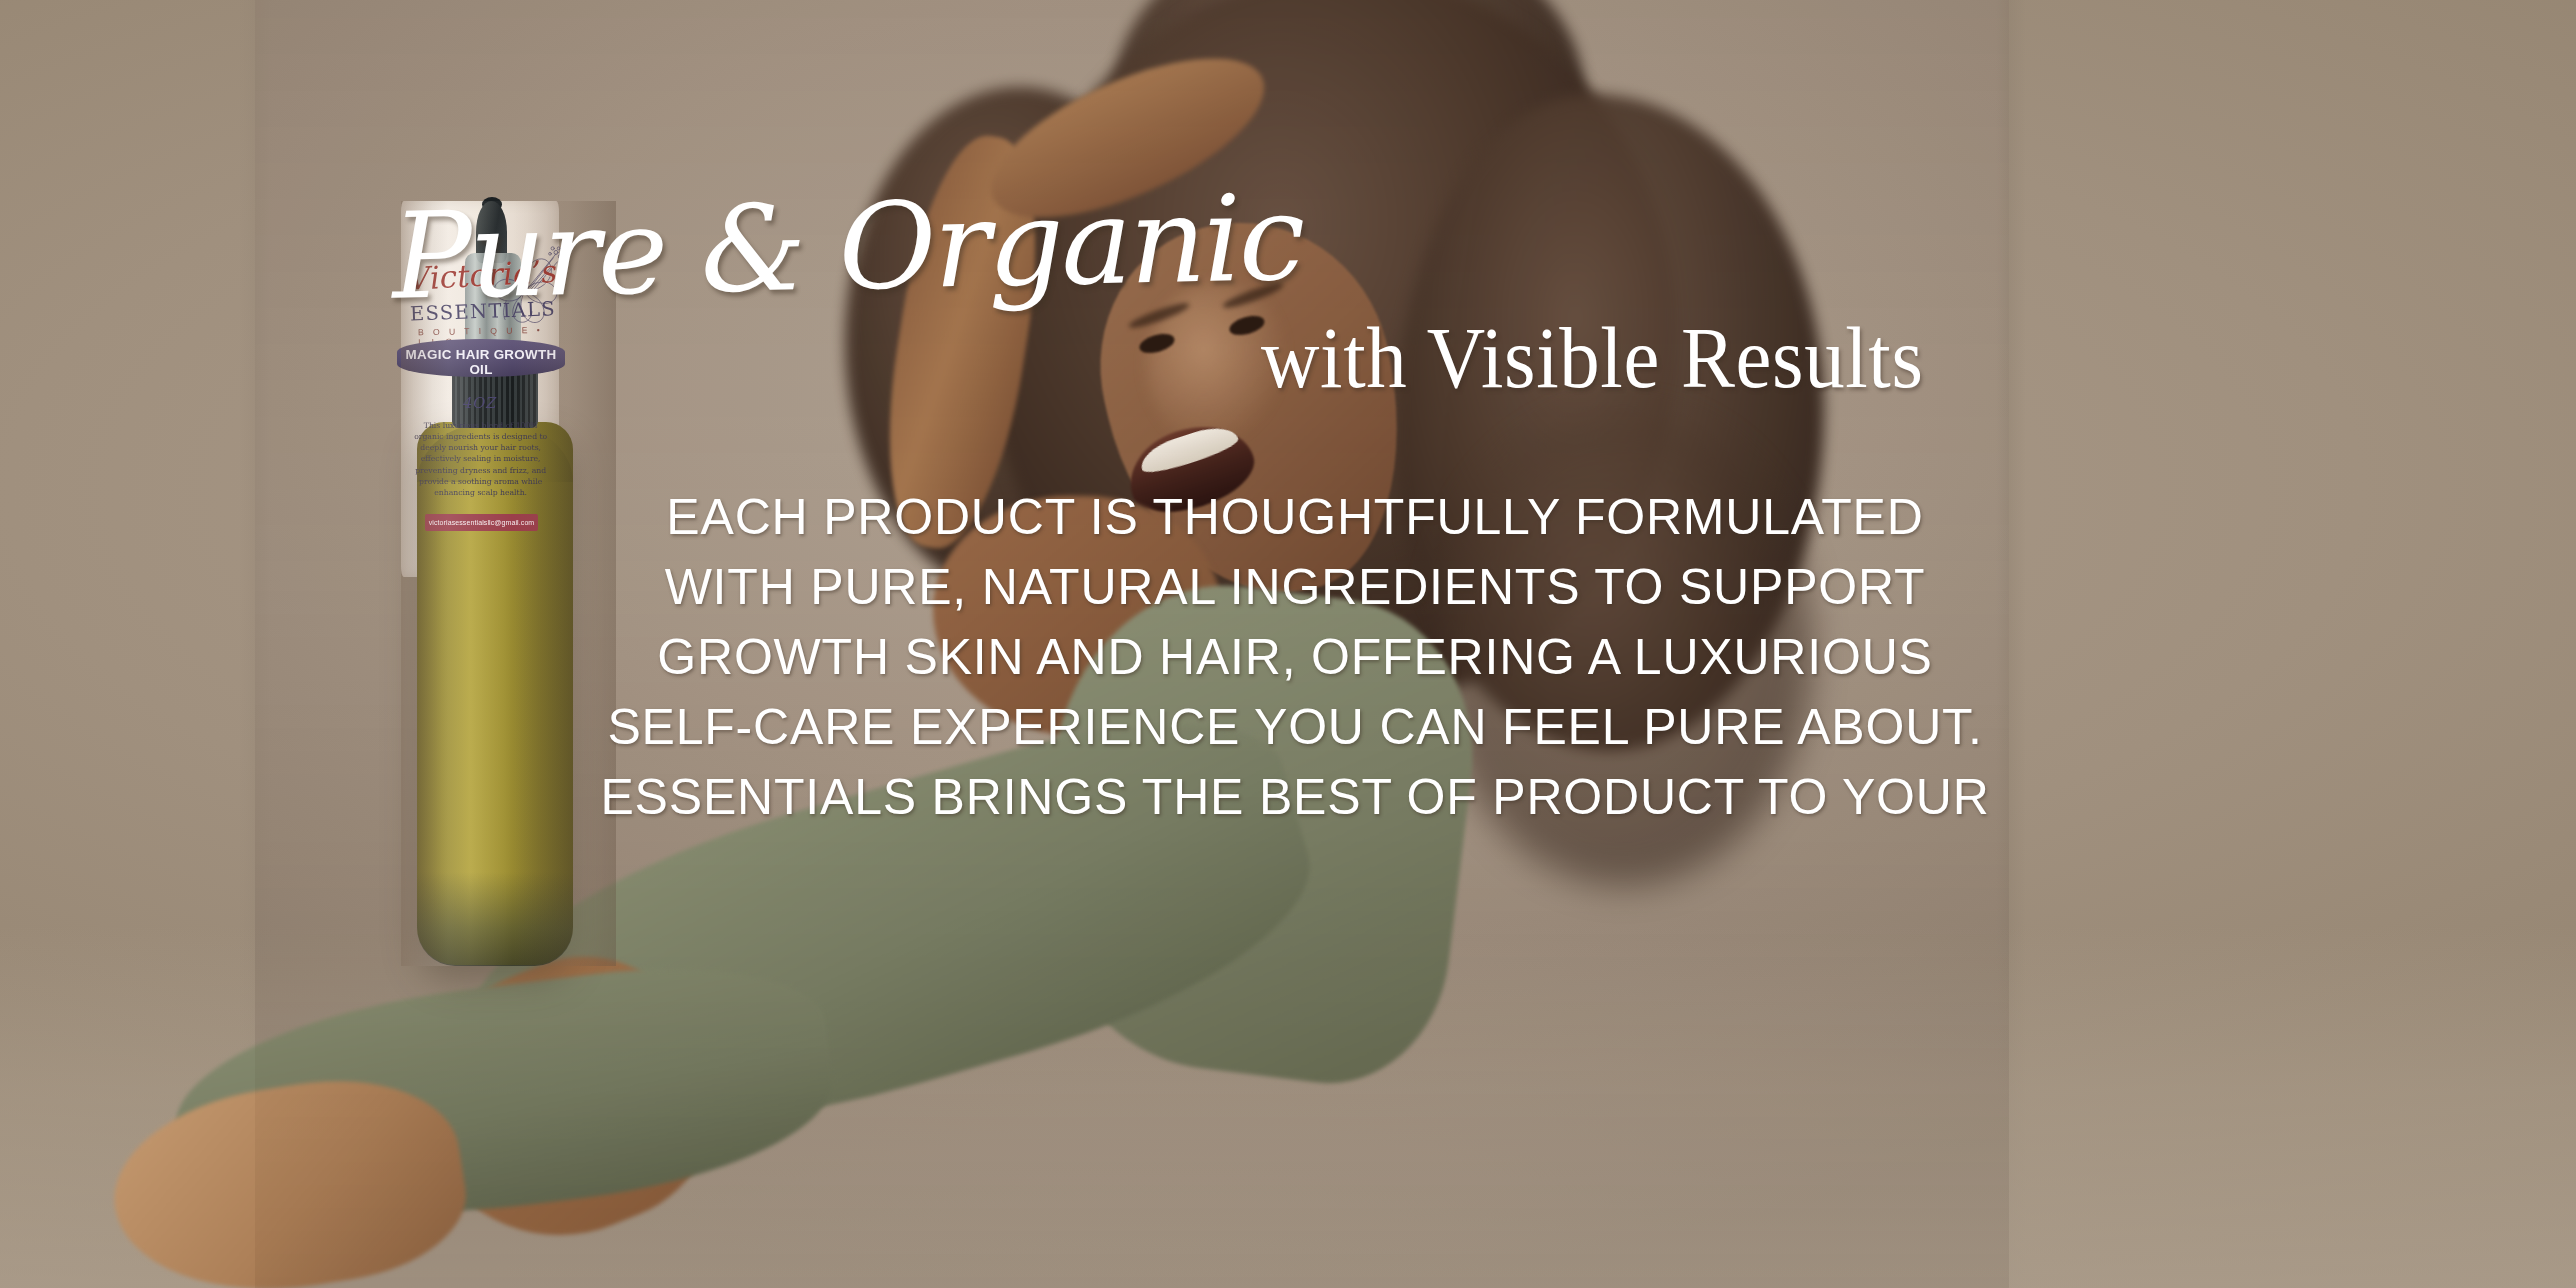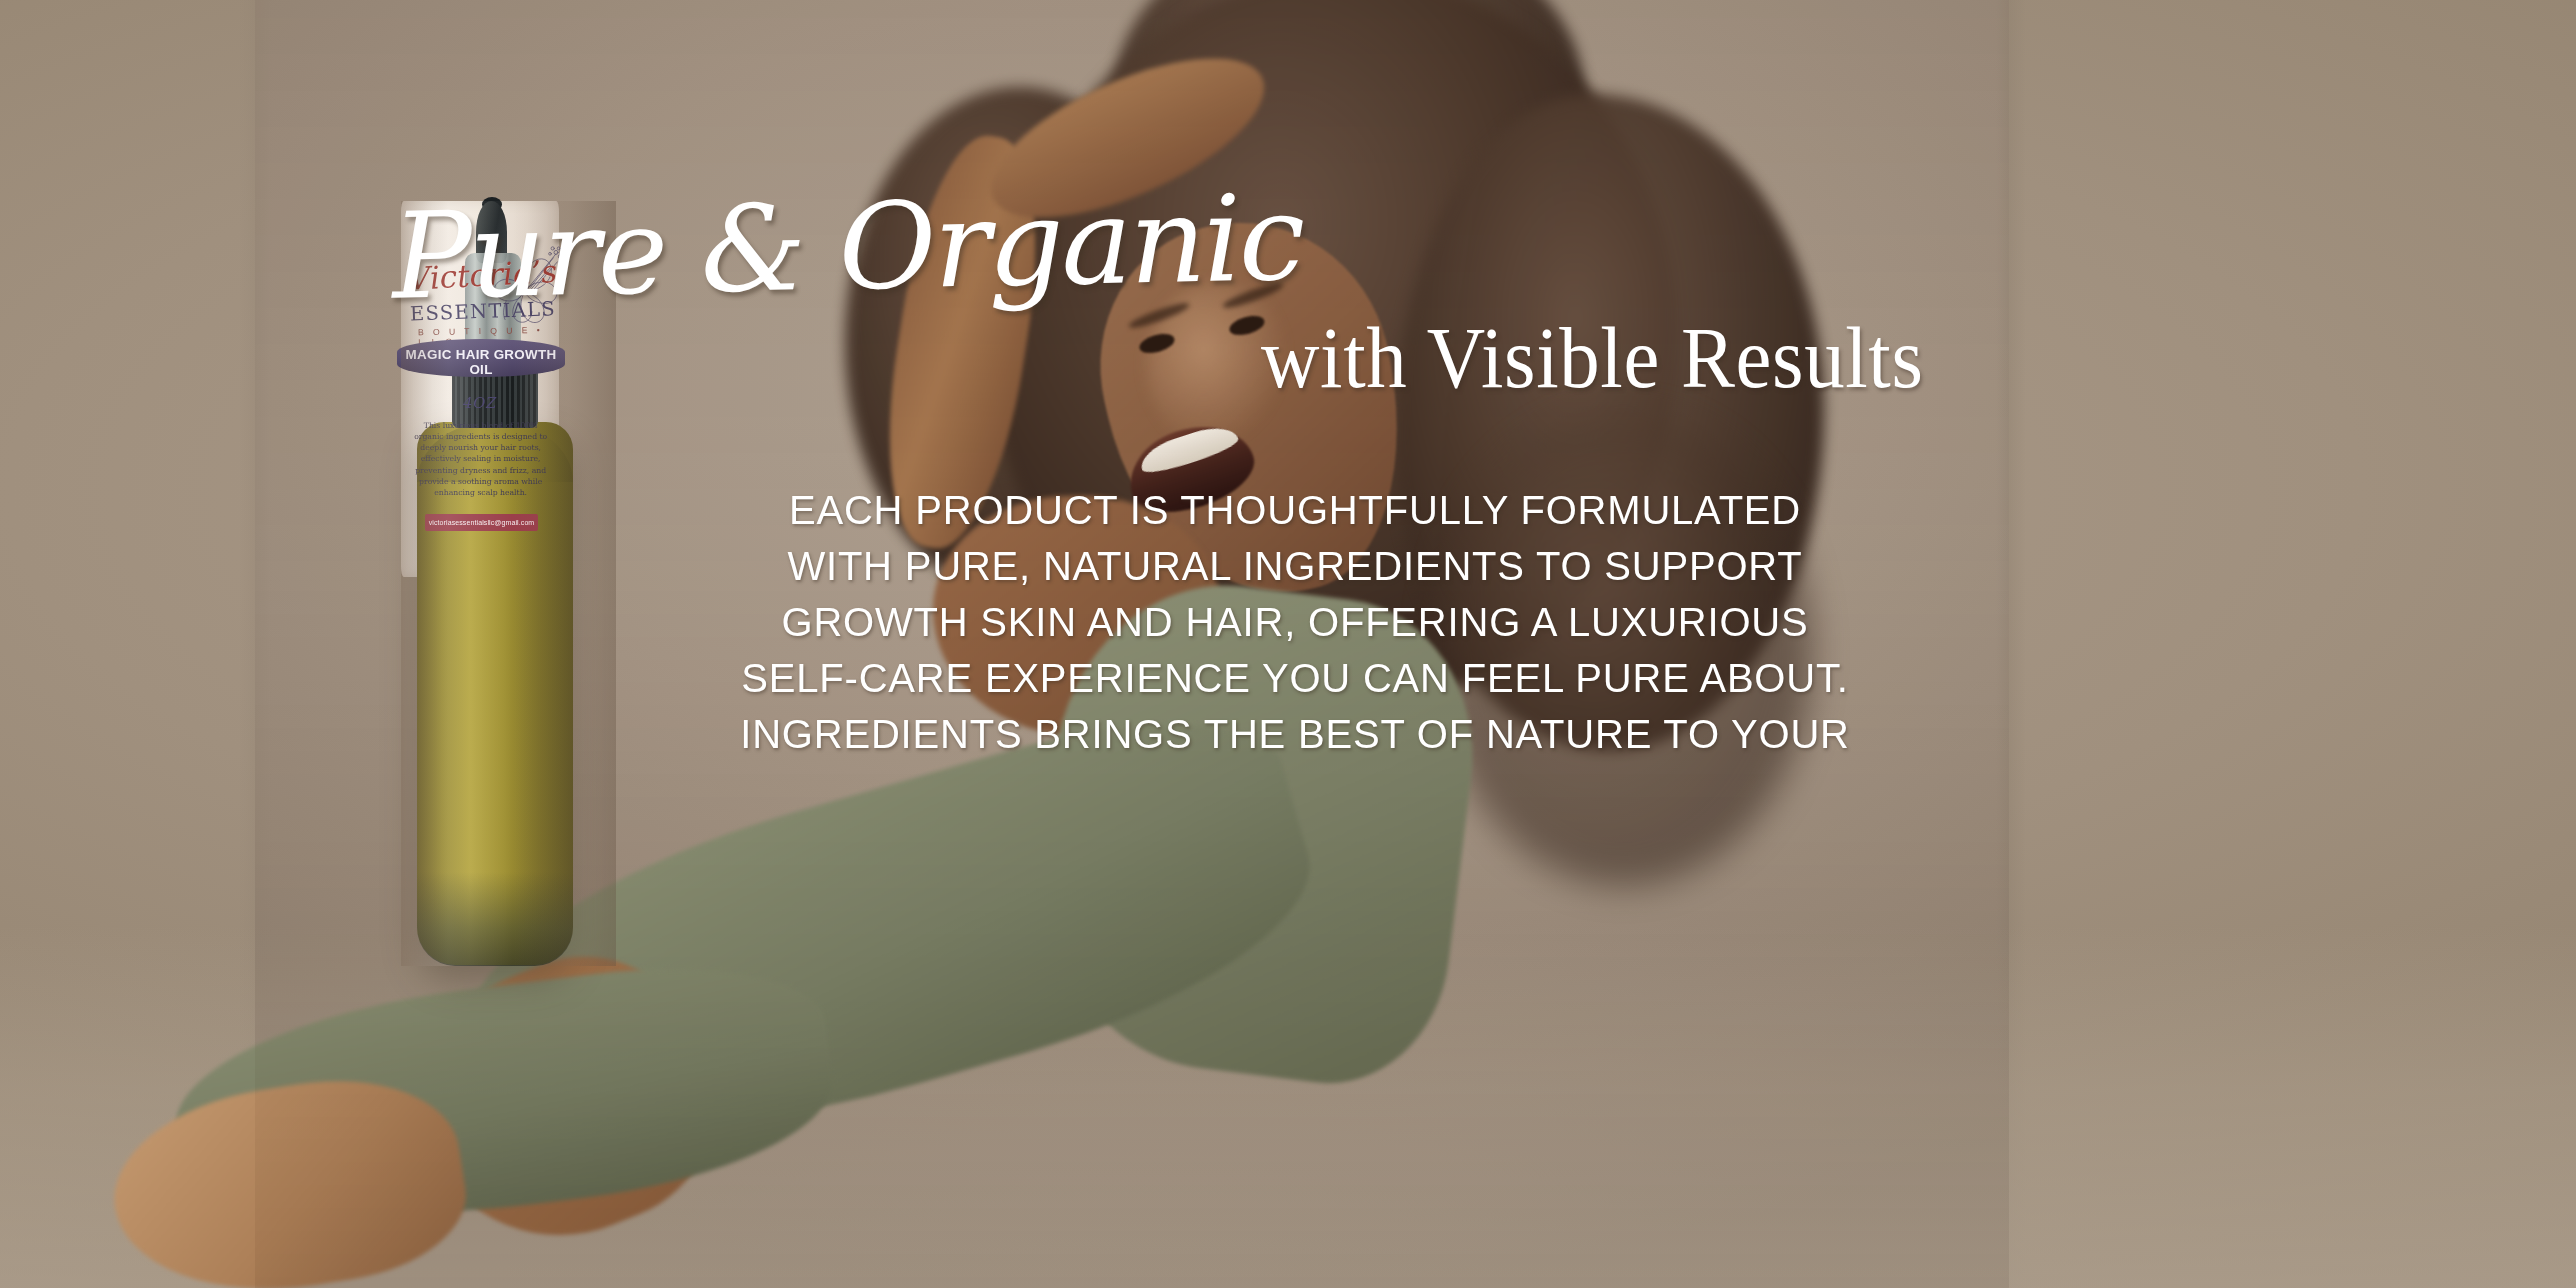--- a/index.html
+++ b/index.html
@@ -342,21 +342,21 @@
     transform:scaleX(.94);
     transform-origin:left center;
   }
   #body-copy {
     position:absolute;
     left:577px; top:482px;
     width:1436px;
     text-align:center;
     color:#ffffff;
     font-family:"Liberation Sans", sans-serif;
-    font-size:40px;
+    font-size:50px;
     line-height:1.40;
     letter-spacing:0.8px;
     text-shadow:1.3px 2px 3.4px rgba(58,44,33,.45);
   }
   #body-copy .ln { display:block; white-space:nowrap; }
 </style>
 </head>
 <body>
 
 <div id="banner">
@@ -439,17 +439,17 @@
   </div>
 
   <div id="headline-script">Pure &amp; Organic</div>
   <div id="headline-serif">with Visible Results</div>
 
   <div id="body-copy">
     <span class="ln">EACH PRODUCT IS THOUGHTFULLY FORMULATED</span>
     <span class="ln">WITH PURE, NATURAL INGREDIENTS TO SUPPORT</span>
     <span class="ln">GROWTH SKIN AND HAIR, OFFERING A LUXURIOUS</span>
     <span class="ln">SELF-CARE EXPERIENCE YOU CAN FEEL PURE ABOUT.</span>
-    <span class="ln">INGREDIENTS BRINGS THE BEST OF NATURE TO YOUR</span>
+    <span class="ln">ESSENTIALS BRINGS THE BEST OF PRODUCT TO YOUR</span>
   </div>
 
 </div>
 
 
 </body></html>

